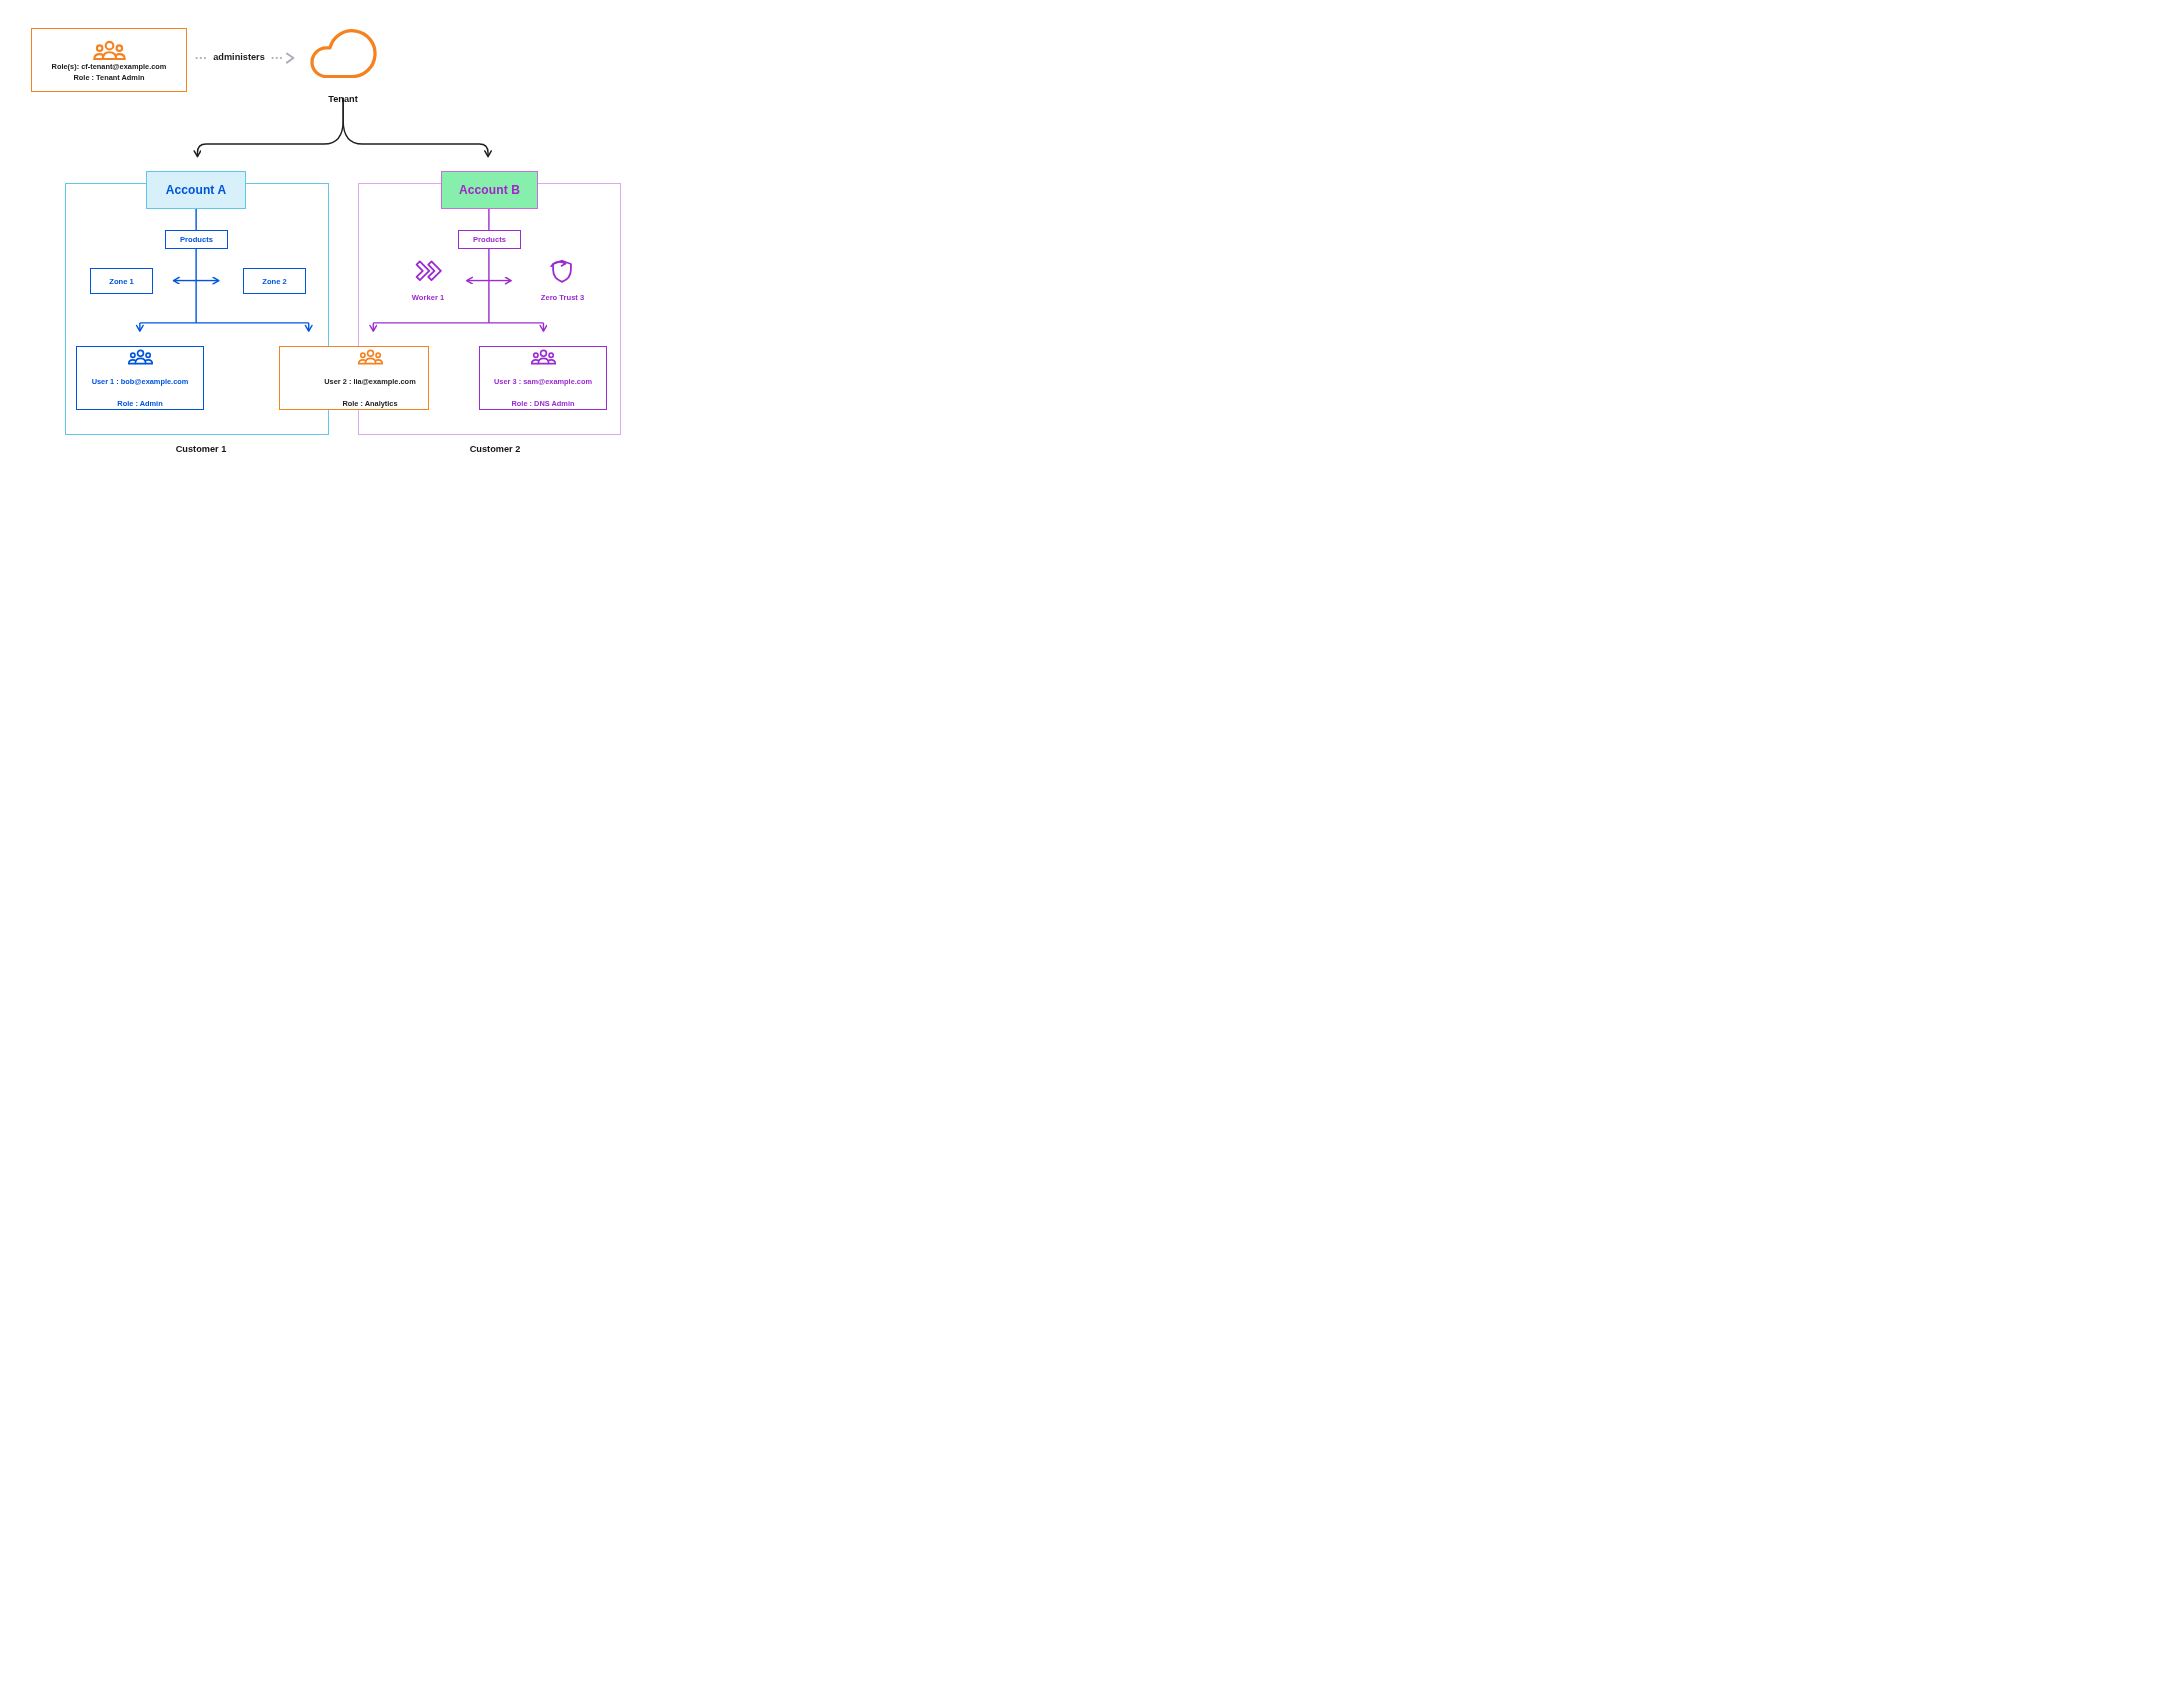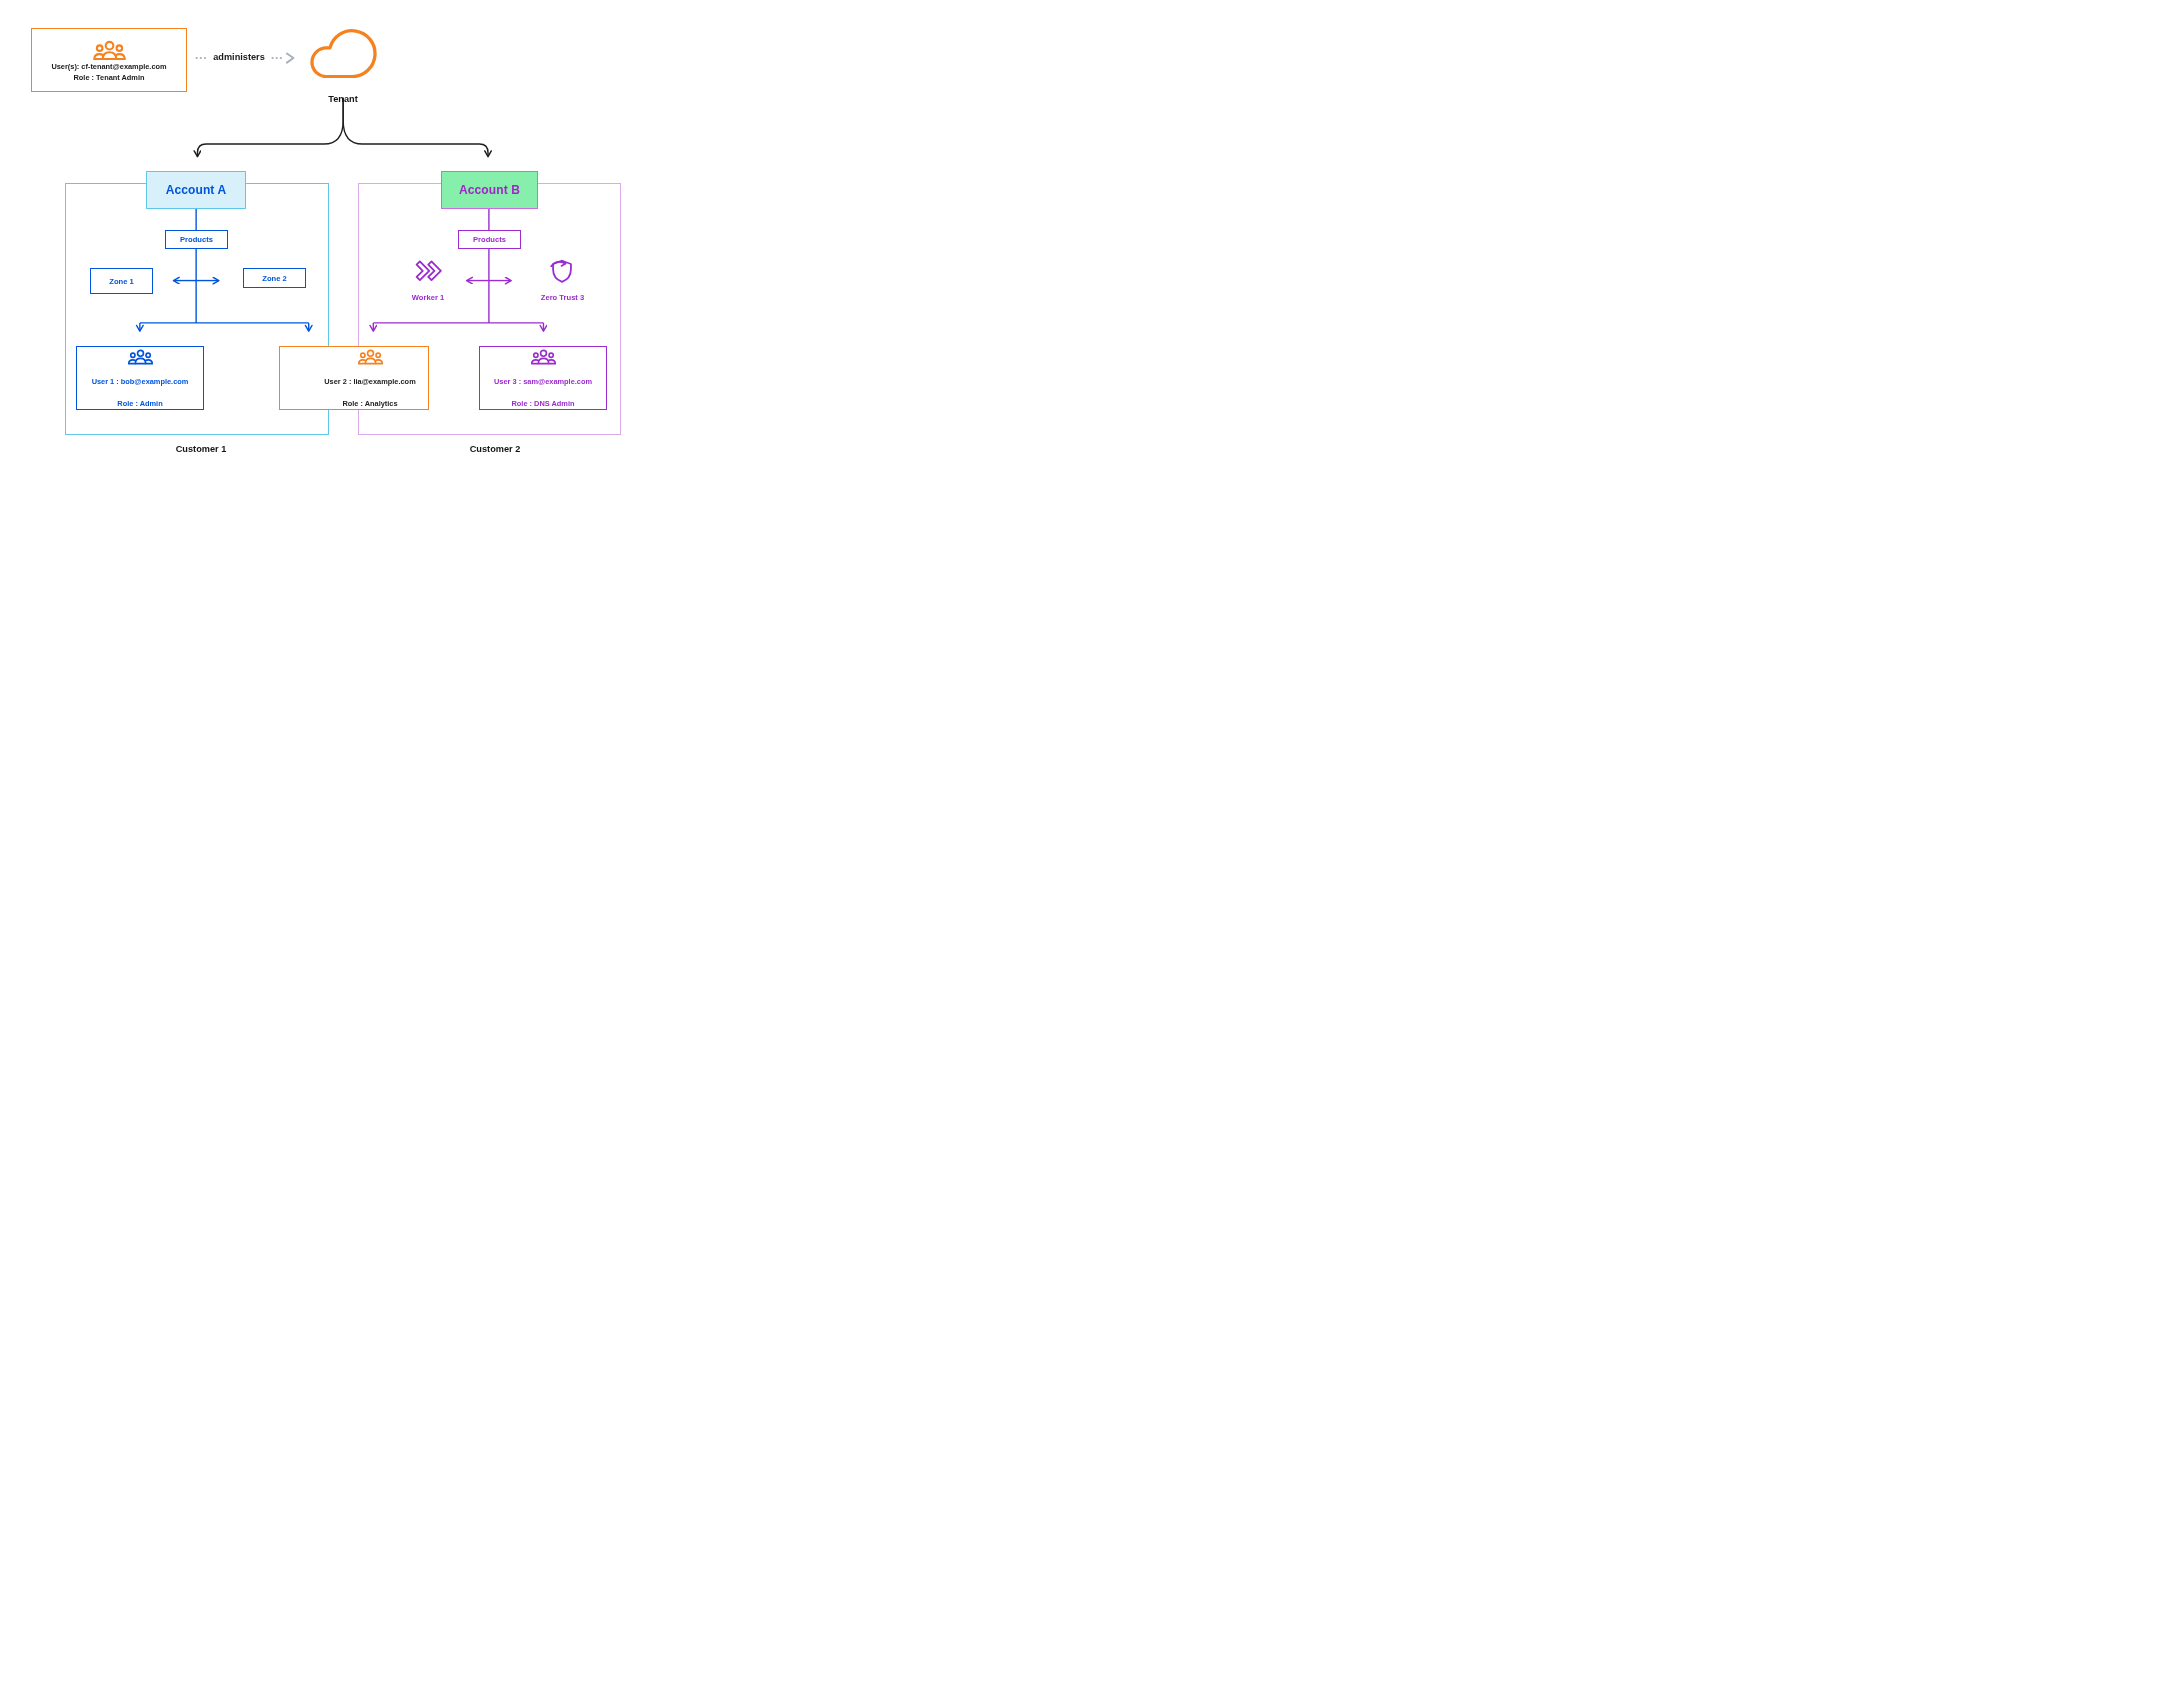--- a/index.html
+++ b/index.html
@@ -93,21 +93,21 @@
     <line x1="1245" y1="740" x2="1245" y2="758" stroke="#9C2BD0" stroke-width="3.2" marker-end="url(#chev-purple)"></line>
   </svg>
 
   <div class="container c1" style="left:65px;top:183px;width:264px;height:252px;"></div>
   <div class="container c2" style="left:358px;top:183px;width:263px;height:252px;"></div>
 
   <div class="node tenantadmin" style="left:31px;top:28px;width:156px;height:64px;">
     <svg class="users-icon txt-orange" width="33" height="21.4" viewBox="0 0 72 46">
         <use href="#icon-users"></use>
       </svg>
-    <div class="line">User(s): cf-tenant@example.com</div>
+    <div class="line">Role(s): cf-tenant@example.com</div>
     <div class="line">Role : Tenant Admin</div>
   </div>
 
   <div class="administers" style="left:205px;top:52px;width:68px;">administers</div>
 
   <div class="iconwrap" style="left:306px;top:25px;width:75px;height:53px;">
     <svg width="75" height="53" viewBox="0.5 2 23 18.5">
       <path d="M6 10 h1.26 A8 8 0 1 1 15 20 H6 a5 5 0 0 1 0 -10 z" fill="none" stroke="#F6821F" stroke-width="1.15" stroke-linecap="round" stroke-linejoin="round"></path>
     </svg>
   </div>
@@ -117,21 +117,21 @@
     <span>Account A</span>
   </div>
 
   <div class="node pill blue" style="left:165px;top:230px;width:63px;height:19px;">
     <span>Products</span>
   </div>
 
   <div class="node pill blue" style="left:90px;top:268px;width:63px;height:26px;">
     <span>Zone 1</span>
   </div>
-  <div class="node pill blue" style="left:243px;top:268px;width:63px;height:20px;">
+  <div class="node pill blue" style="left:243px;top:268px;width:63px;height:26px;">
     <span>Zone 2</span>
   </div>
 
   <div class="node userbox blueb" style="left:76px;top:346px;width:128px;height:64px;">
     <svg class="users-icon txt-blue" width="29" height="18.3" viewBox="0 0 72 46">
         <use href="#icon-users"></use>
       </svg>
     <div class="line txt-blue">User 1 : bob@example.com</div>
     <div class="line txt-blue">Role : Admin</div>
   </div>

